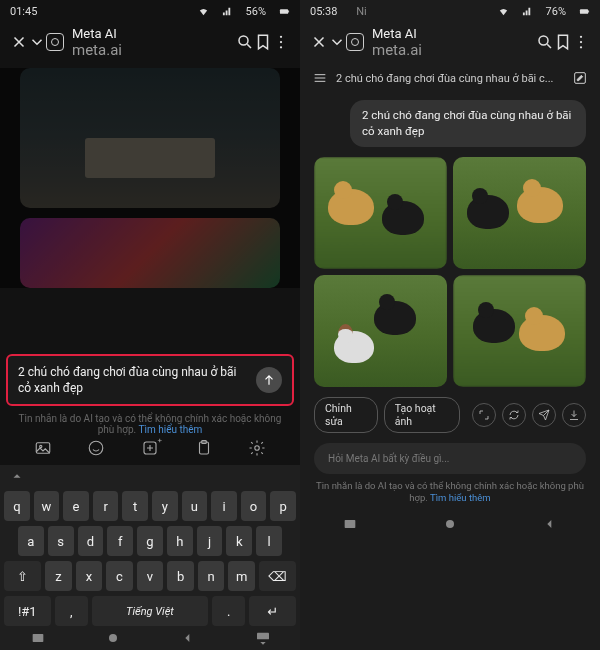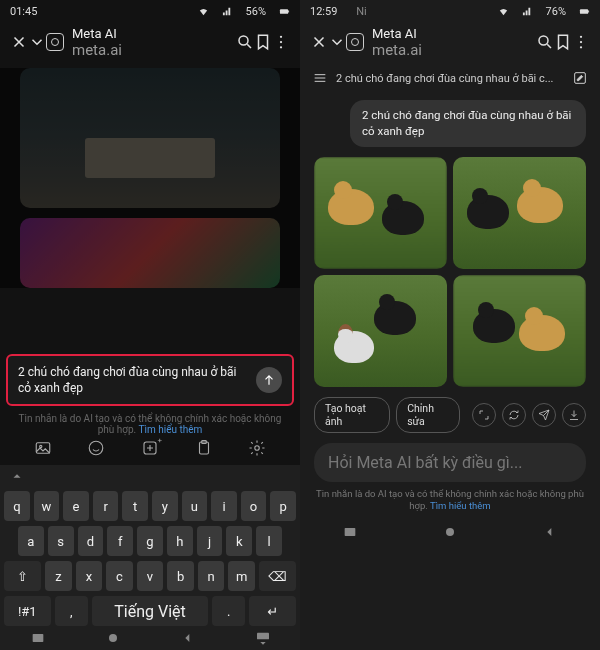--- a/index.html
+++ b/index.html
@@ -52,21 +52,21 @@
   .toolbar-row .plus { position:absolute; top:-3px; right:-3px; font-size:8px; color:#aaa; }
 
   .keyboard { position:absolute; bottom:0; left:0; right:0; height:185px; background:#1f1f1f; display:flex; flex-direction:column; }
   .kb-suggest { display:flex; align-items:center; height:26px; padding:0 10px; gap:10px; }
   .kb-suggest svg { width:14px; height:14px; fill:#888; }
   .kb-rows { flex:1; display:flex; flex-direction:column; gap:5px; padding:4px 4px 0; }
   .kb-row { display:flex; gap:4px; justify-content:center; }
   .key { background:#3a3a3a; color:#eee; border-radius:4px; height:30px; display:flex; align-items:center; justify-content:center; font-size:13px; flex:1; }
   .key.wide { flex:1.4; }
   .key.dark { background:#2b2b2b; }
-  .key.space { flex:3.5; font-size:16px; }
+  .key.space { flex:3.5; font-size:11px;font-style:italic; }
   .kb-nav { display:flex; justify-content:space-around; align-items:center; height:28px; }
   .kb-nav svg { width:16px; height:16px; fill:#888; }
 
   
   .chips-row { display:flex; align-items:center; gap:8px; padding:6px 12px; font-size:11px; color:#ccc; height:32px; }
   .chips-row svg { width:16px; height:16px; stroke:#ccc; fill:none; stroke-width:1.5; }
   .prompt-chip { flex:1; white-space:nowrap; overflow:hidden; text-overflow:ellipsis; }
   .edit-ic { width:18px; height:18px; }
 
   .user-bubble { background:#333; color:#eee; border-radius:14px; padding:8px 12px; font-size:11.5px; margin:6px 14px 6px 50px; line-height:1.35; }
@@ -81,21 +81,21 @@
   .dog-b::after { content:""; position:absolute; top:-7px; left:5px; width:16px; height:16px; background:#1a1a1a; border-radius:50%; }
   .dog-w { position:absolute; width:40px; height:32px; background:#ddd; border-radius:50% 50% 45% 45%; }
   .dog-w::after { content:""; position:absolute; top:-7px; left:4px; width:15px; height:15px; background:#ddd; border-radius:50%; border-top:5px solid #8a5a3a; }
 
   .action-row { display:flex; align-items:center; gap:6px; padding:6px 14px; }
   .pill { border:1px solid #555; border-radius:14px; padding:4px 10px; font-size:10.5px; color:#ddd; }
   .mini-btns { display:flex; gap:6px; }
   .mini { width:24px; height:24px; border:1px solid #555; border-radius:12px; display:flex; align-items:center; justify-content:center; }
   .mini svg { width:12px; height:12px; stroke:#ccc; fill:none; stroke-width:1.6; }
 
-  .input-pill-r { margin:4px 14px; background:#2a2a2a; border-radius:18px; padding:10px 14px; font-size:16px; color:#777; }
+  .input-pill-r { margin:4px 14px; background:#2a2a2a; border-radius:18px; padding:10px 14px; font-size:10px; color:#777; }
   .disclaimer-r { text-align:center; font-size:9.5px; color:#777; padding:2px 16px 6px; line-height:1.3; }
   .disclaimer-r .link { color:#4a8fd6; }
   .nav-r { display:flex; justify-content:space-around; align-items:center; height:26px; }
   .nav-r svg { width:16px; height:16px; fill:#888; }
 </style>
 </head>
 <body>
 
 <div class="phone left">
   <div class="status-bar">
@@ -258,21 +258,21 @@
           <rect x="3" y="4" width="18" height="10" rx="1"></rect>
           <path d="M8 18l4 4 4-4"></path>
         </svg>
     </div>
   </div>
 </div>
 
 <div class="phone right">
   <div class="status-bar">
     <span>
-      <span>12:59</span>
+      <span>05:38</span>
       <span style="color:#888;margin-left:16px">Ni</span>
     </span>
     <span class="status-icons">
       <svg viewBox="0 0 24 24">
           <path d="M12 20l8-10a12 12 0 00-16 0z"></path>
         </svg>
       <svg viewBox="0 0 24 24">
           <path d="M2 20h4v-6H2zm6 0h4V10H8zm6 0h4V4h-4z"></path>
         </svg>
       <span>76%</span>
@@ -345,22 +345,22 @@
       <div class="dog-w" style="top:56px;left:20px"></div>
     </div>
     <div class="gen-img">
       <div class="grass blur"></div>
       <div class="dog-b" style="top:34px;left:20px"></div>
       <div class="dog-y" style="top:40px;left:66px"></div>
     </div>
   </div>
 
   <div class="action-row">
+    <span class="pill">Chỉnh sửa</span>
     <span class="pill">Tạo hoạt ảnh</span>
-    <span class="pill">Chỉnh sửa</span>
     <div style="flex:1"></div>
     <div class="mini-btns">
       <span class="mini">
           <svg viewBox="0 0 24 24">
             <path d="M4 10V4h6M20 14v6h-6"></path>
           </svg>
         </span>
       <span class="mini">
           <svg viewBox="0 0 24 24">
             <path d="M4 12a8 8 0 0114-5m2 0V3m0 4h-4M20 12a8 8 0 01-14 5m-2 0v4m0-4h4"></path>

